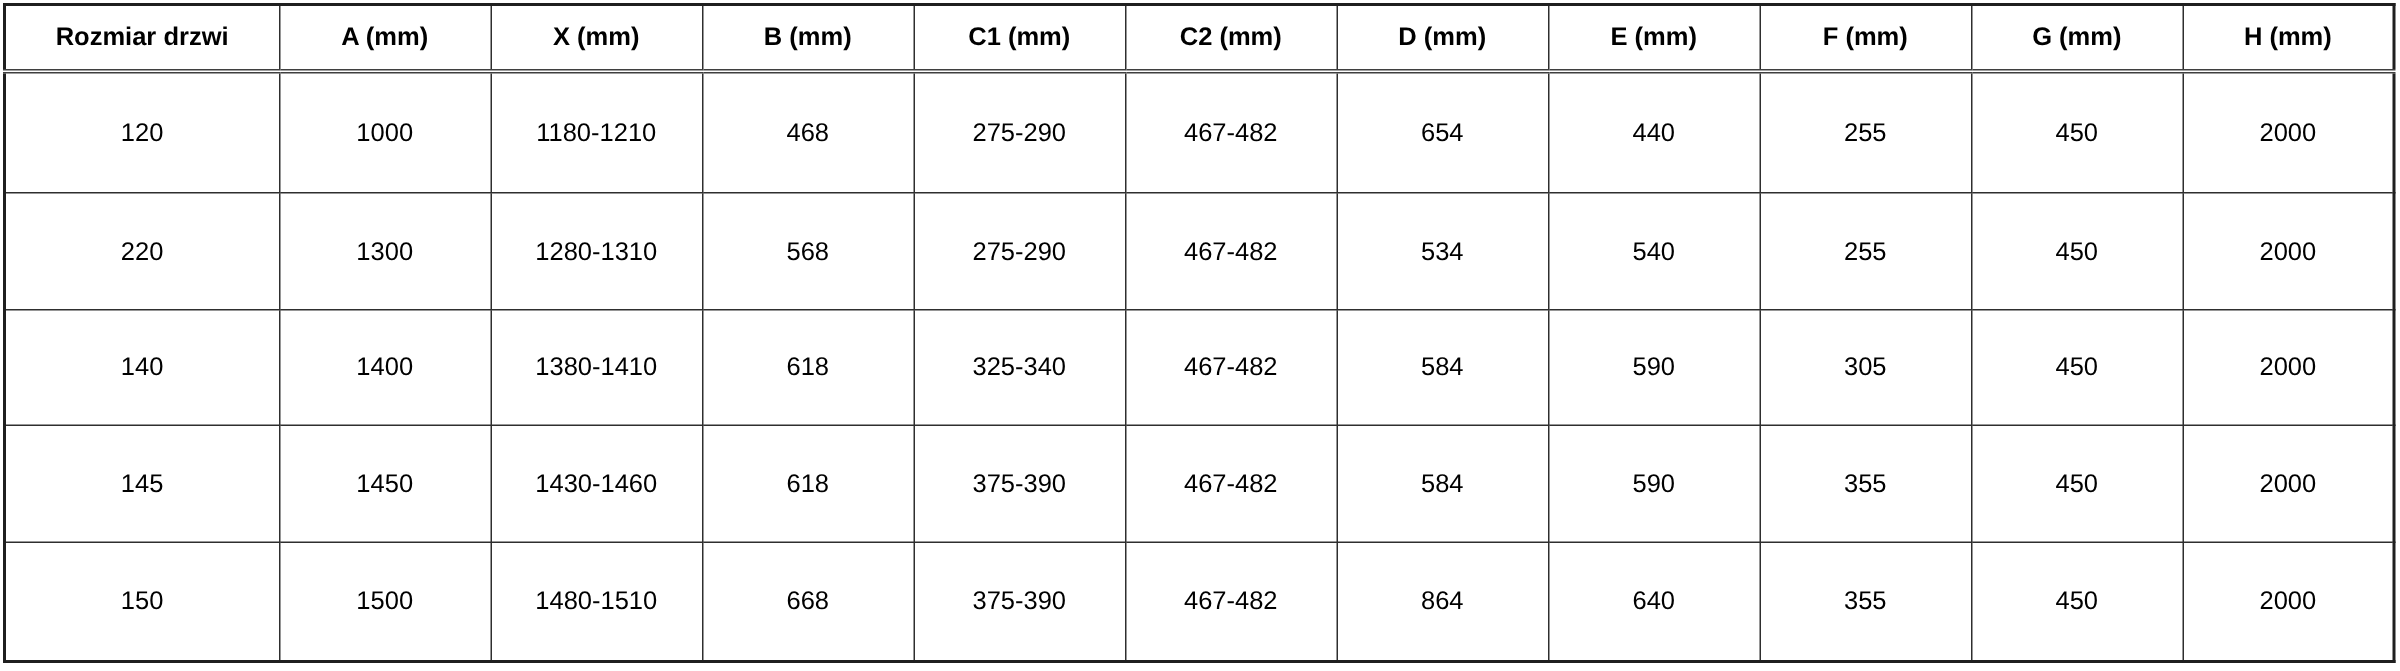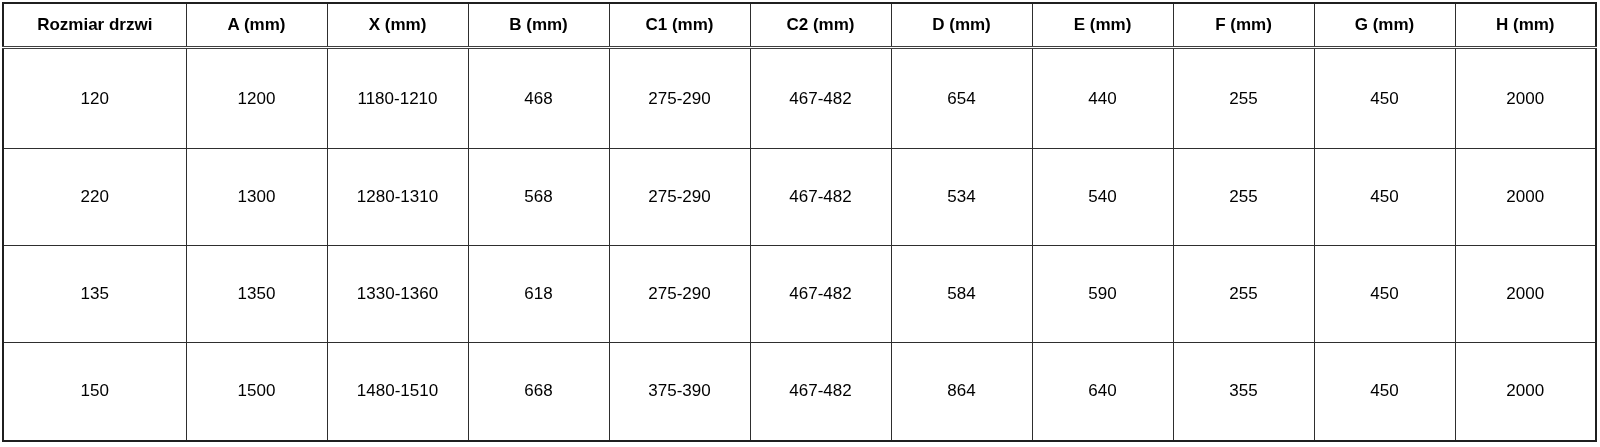--- a/index.html
+++ b/index.html
@@ -73,21 +73,21 @@
         <th>D (mm)</th>
         <th>E (mm)</th>
         <th>F (mm)</th>
         <th>G (mm)</th>
         <th>H (mm)</th>
       </tr>
     </thead>
     <tbody>
         <tr>
           <td>120</td>
-          <td>1200</td>
+          <td>1000</td>
           <td>1180-1210</td>
           <td>468</td>
           <td>275-290</td>
           <td>467-482</td>
           <td>654</td>
           <td>440</td>
           <td>255</td>
           <td>450</td>
           <td>2000</td>
         </tr>
@@ -98,29 +98,42 @@
           <td>568</td>
           <td>275-290</td>
           <td>467-482</td>
           <td>534</td>
           <td>540</td>
           <td>255</td>
           <td>450</td>
           <td>2000</td>
         </tr>
         <tr>
-          <td>135</td>
-          <td>1350</td>
-          <td>1330-1360</td>
+          <td>140</td>
+          <td>1400</td>
+          <td>1380-1410</td>
           <td>618</td>
-          <td>275-290</td>
+          <td>325-340</td>
           <td>467-482</td>
           <td>584</td>
           <td>590</td>
-          <td>255</td>
+          <td>305</td>
+          <td>450</td>
+          <td>2000</td>
+        </tr>
+        <tr>
+          <td>145</td>
+          <td>1450</td>
+          <td>1430-1460</td>
+          <td>618</td>
+          <td>375-390</td>
+          <td>467-482</td>
+          <td>584</td>
+          <td>590</td>
+          <td>355</td>
           <td>450</td>
           <td>2000</td>
         </tr>
         <tr>
           <td>150</td>
           <td>1500</td>
           <td>1480-1510</td>
           <td>668</td>
           <td>375-390</td>
           <td>467-482</td>

